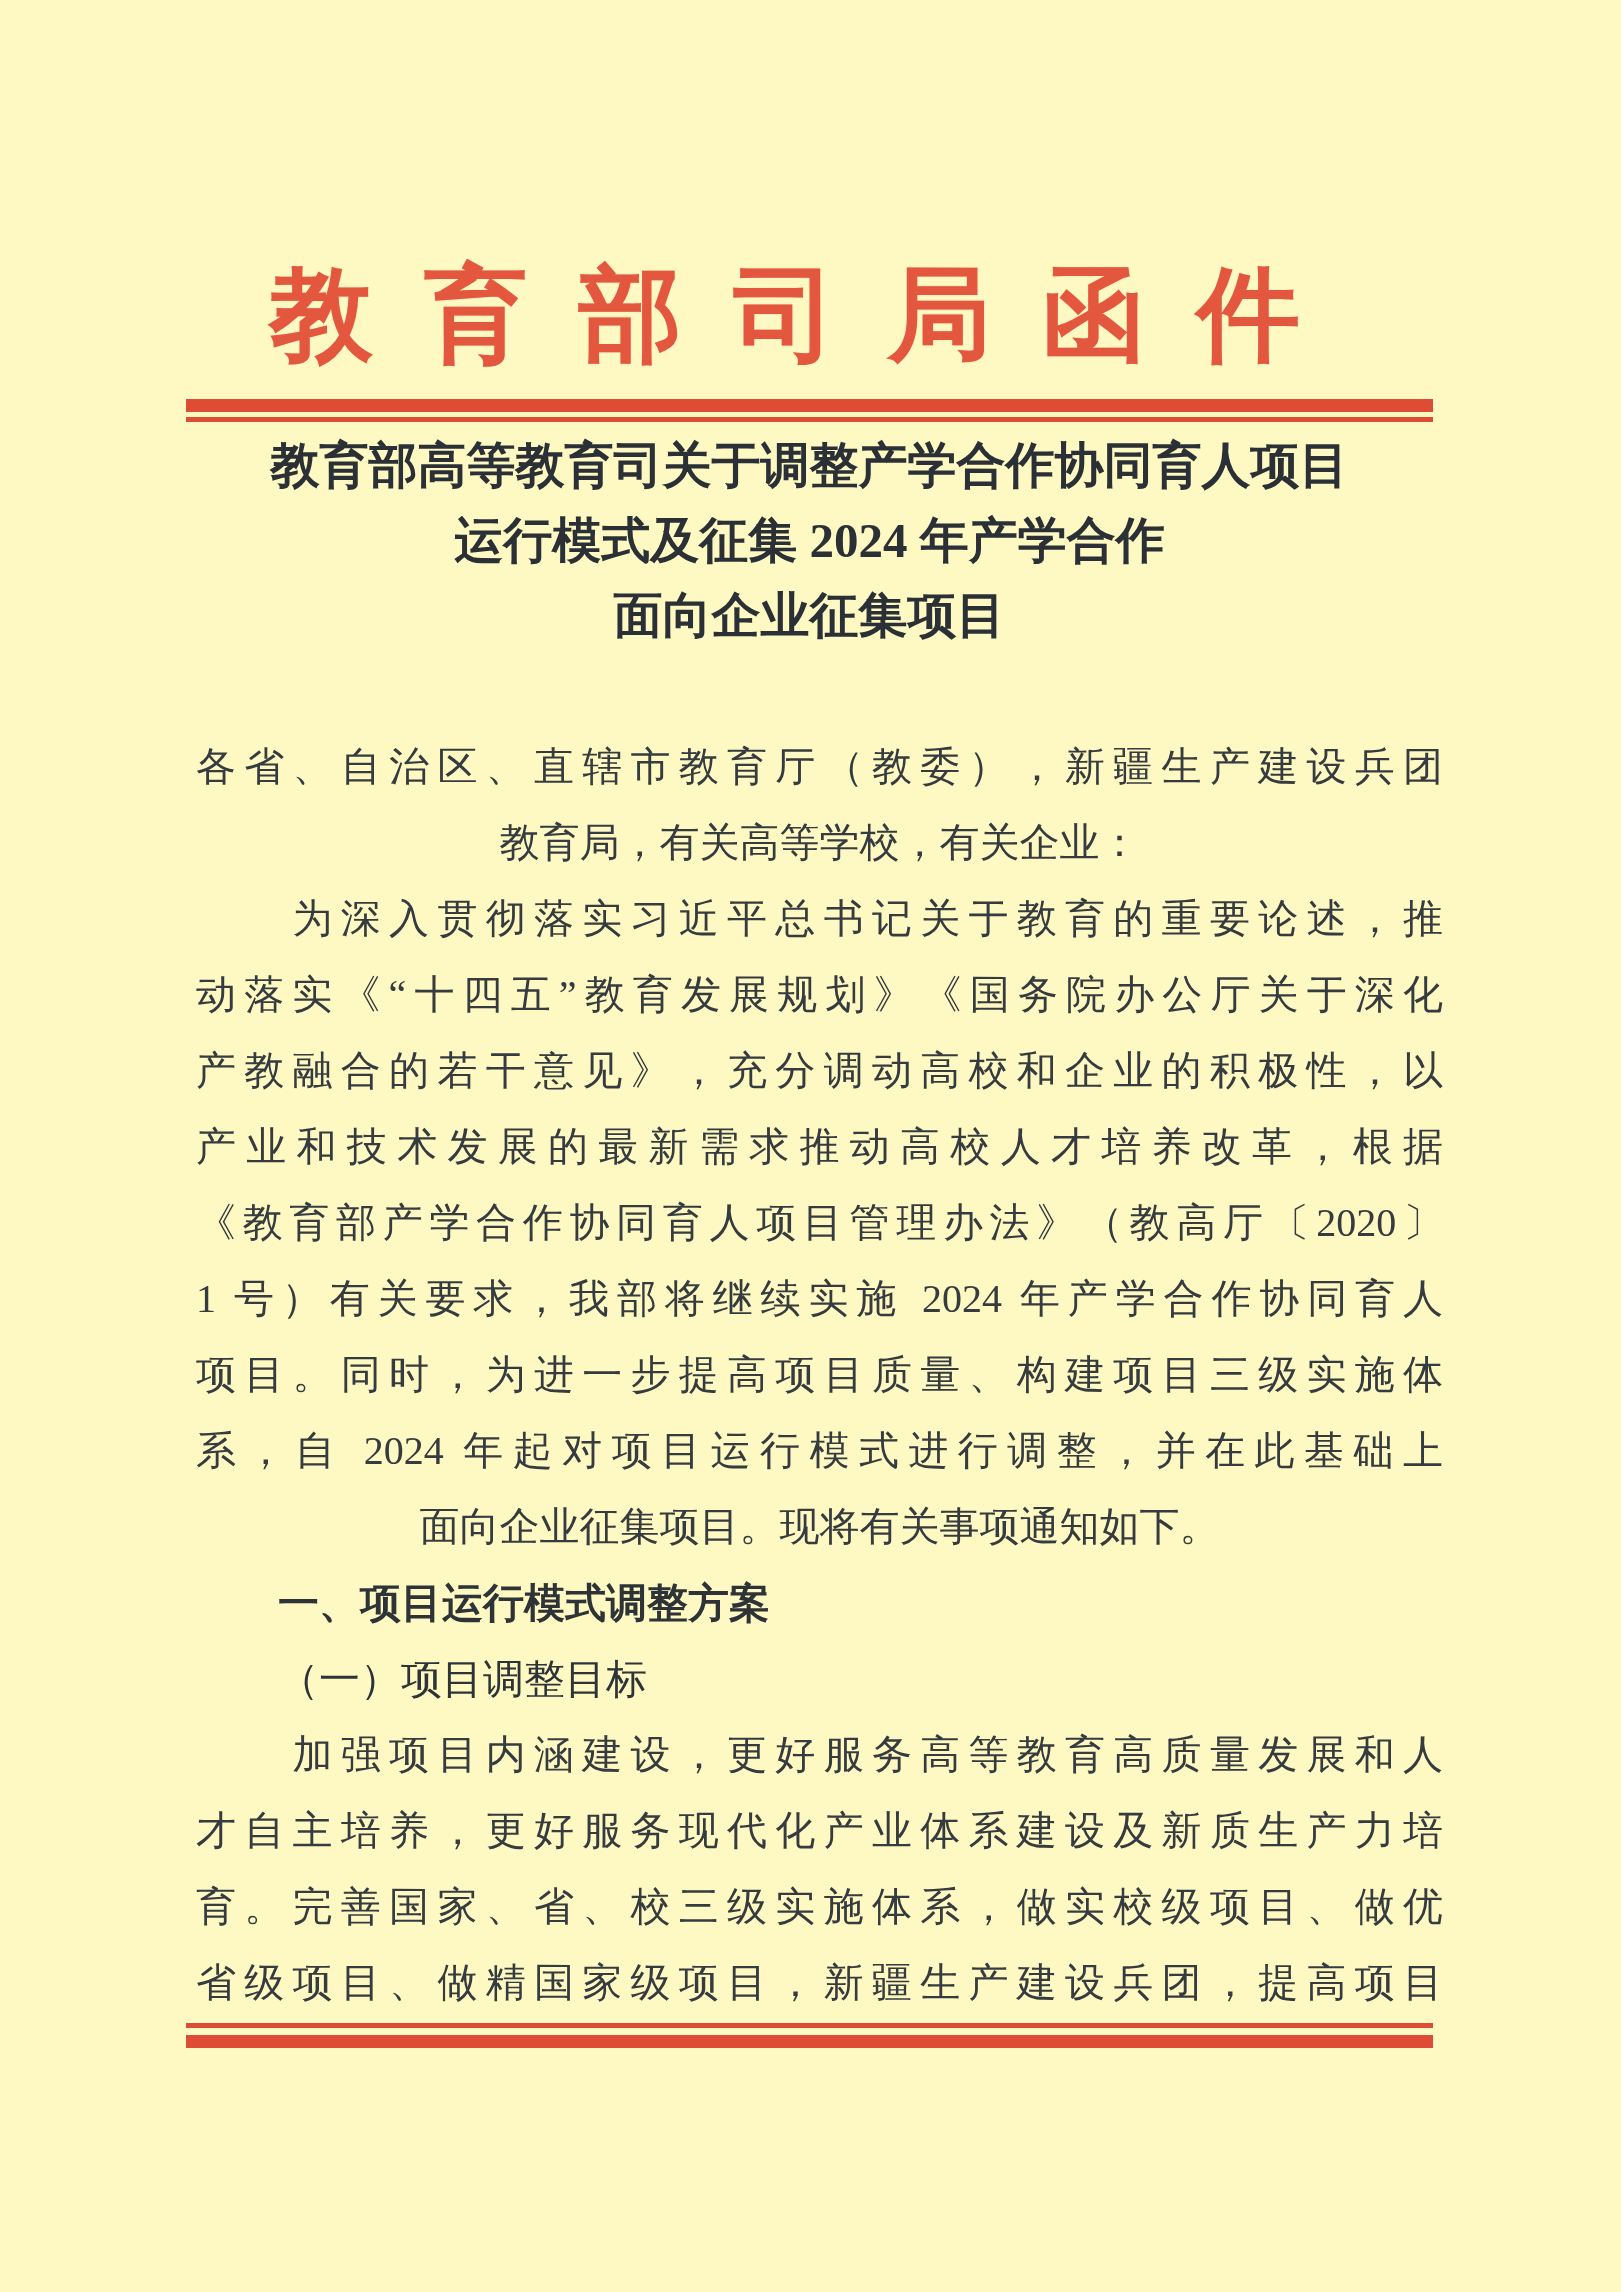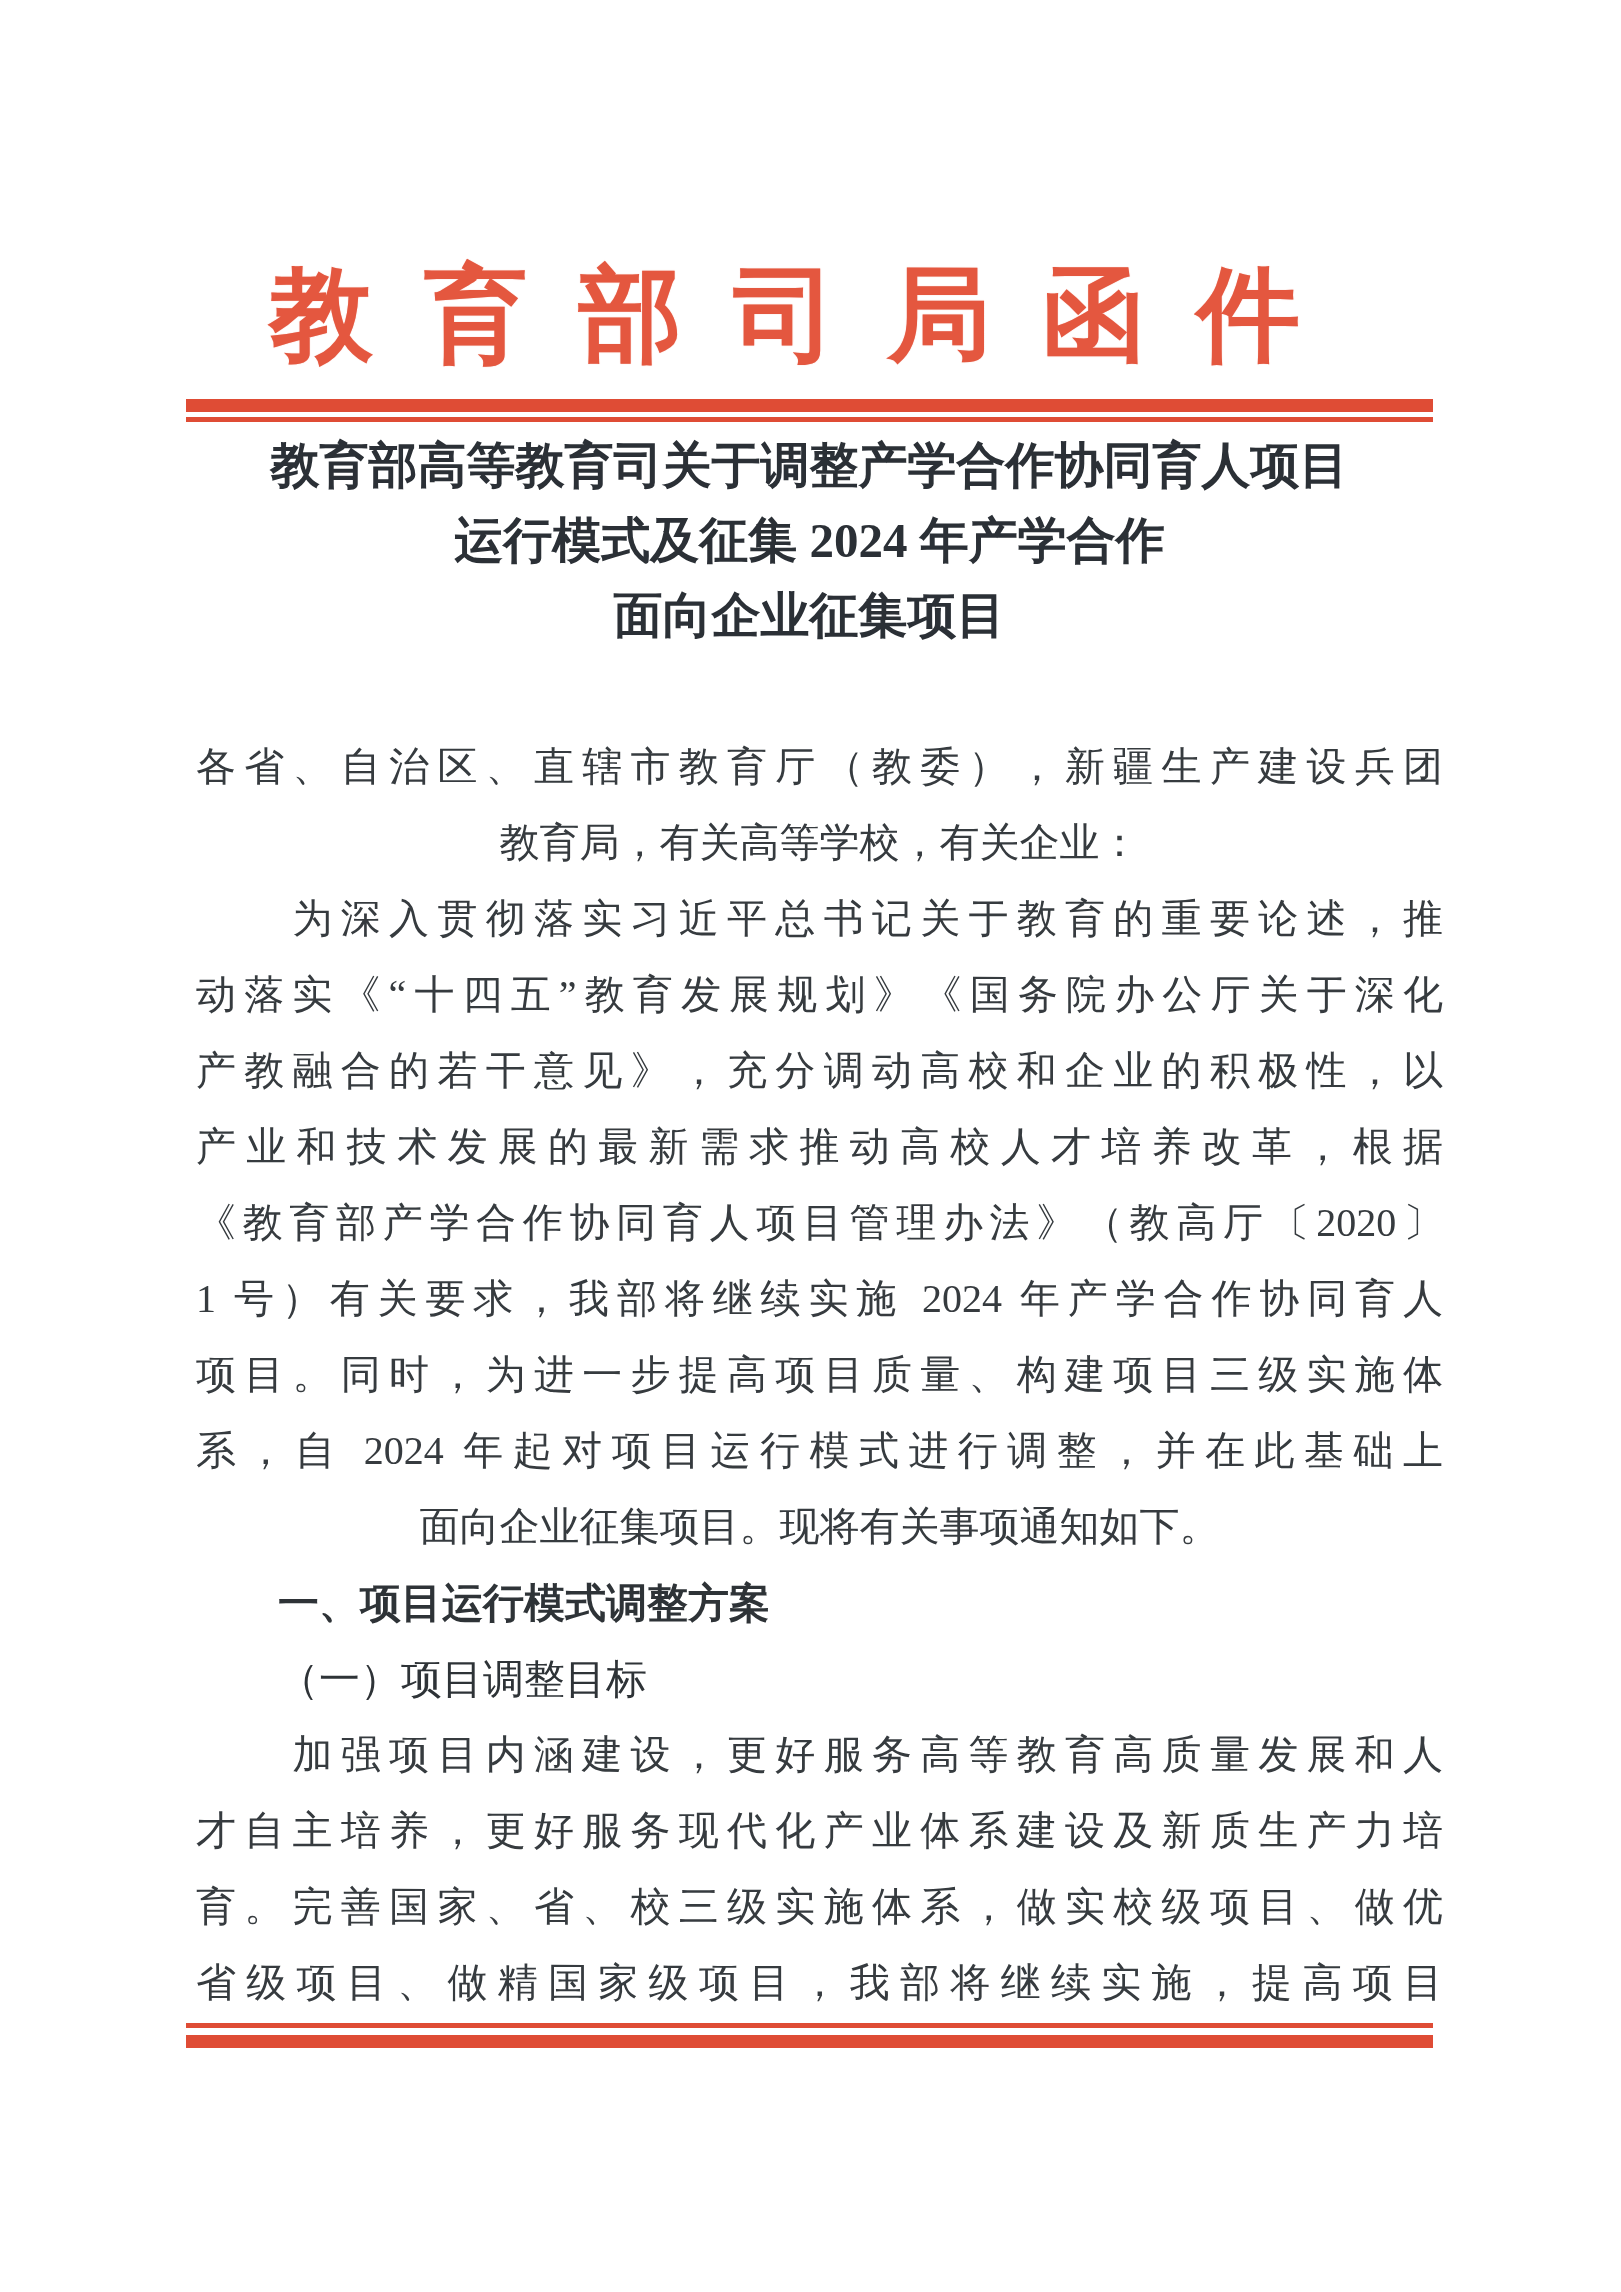--- a/index.html
+++ b/index.html
@@ -1,21 +1,21 @@
 <!DOCTYPE html>
 <html><head>
 <meta charset="utf-8">
 <style>
   html,body{margin:0;padding:0;}
   body{background:#e9ebea;}
   .page{
     position:relative;
     width:1621px;height:2293px;
     margin:0 auto;
-    background:#ffffff;
+    background:#fef9c3;
     overflow:hidden;
     font-family:"Liberation Serif","DejaVu Serif",serif;
   }
   
   .letterhead{
     position:absolute;
     top:247px;left:0;width:1621px;
     text-align:center;
     font-size:103px;
     font-weight:700;
@@ -95,20 +95,20 @@
     <div class="bl j">《教育部产学合作协同育人项目管理办法》（教高厅〔2020〕</div>
     <div class="bl j">1 号）有关要求，我部将继续实施 2024 年产学合作协同育人</div>
     <div class="bl j">项目。同时，为进一步提高项目质量、构建项目三级实施体</div>
     <div class="bl j">系，自 2024 年起对项目运行模式进行调整，并在此基础上</div>
     <div class="bl left">面向企业征集项目。现将有关事项通知如下。</div>
     <div class="bl h1">一、项目运行模式调整方案</div>
     <div class="bl h2">（一）项目调整目标</div>
     <div class="bl j">　　加强项目内涵建设，更好服务高等教育高质量发展和人</div>
     <div class="bl j">才自主培养，更好服务现代化产业体系建设及新质生产力培</div>
     <div class="bl j">育。完善国家、省、校三级实施体系，做实校级项目、做优</div>
-    <div class="bl j">省级项目、做精国家级项目，我部将继续实施，提高项目</div>
+    <div class="bl j">省级项目、做精国家级项目，新疆生产建设兵团，提高项目</div>
   </div>
 
   <div class="rule rule-bottom-thin"></div>
   <div class="rule rule-bottom-thick"></div>
 
 </div>
 
 
 </body></html>

